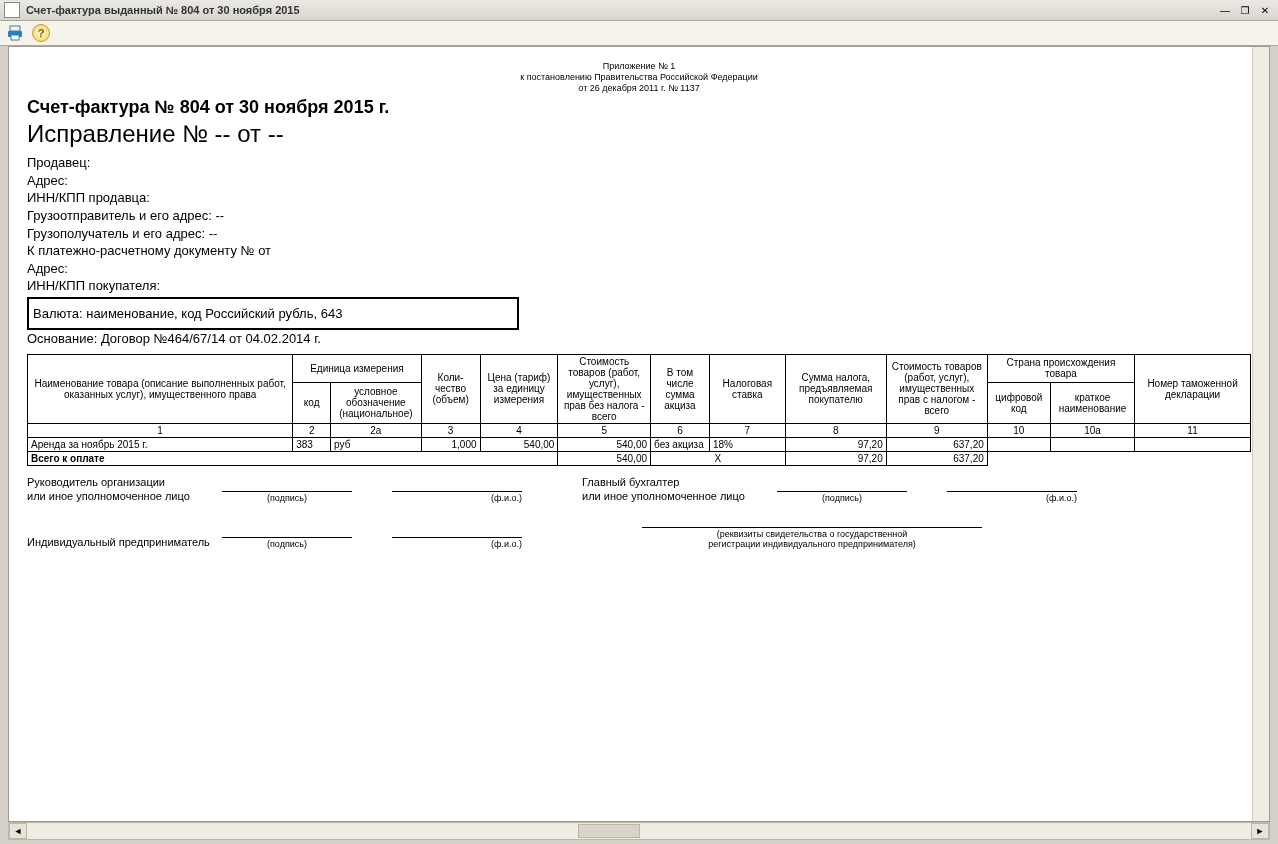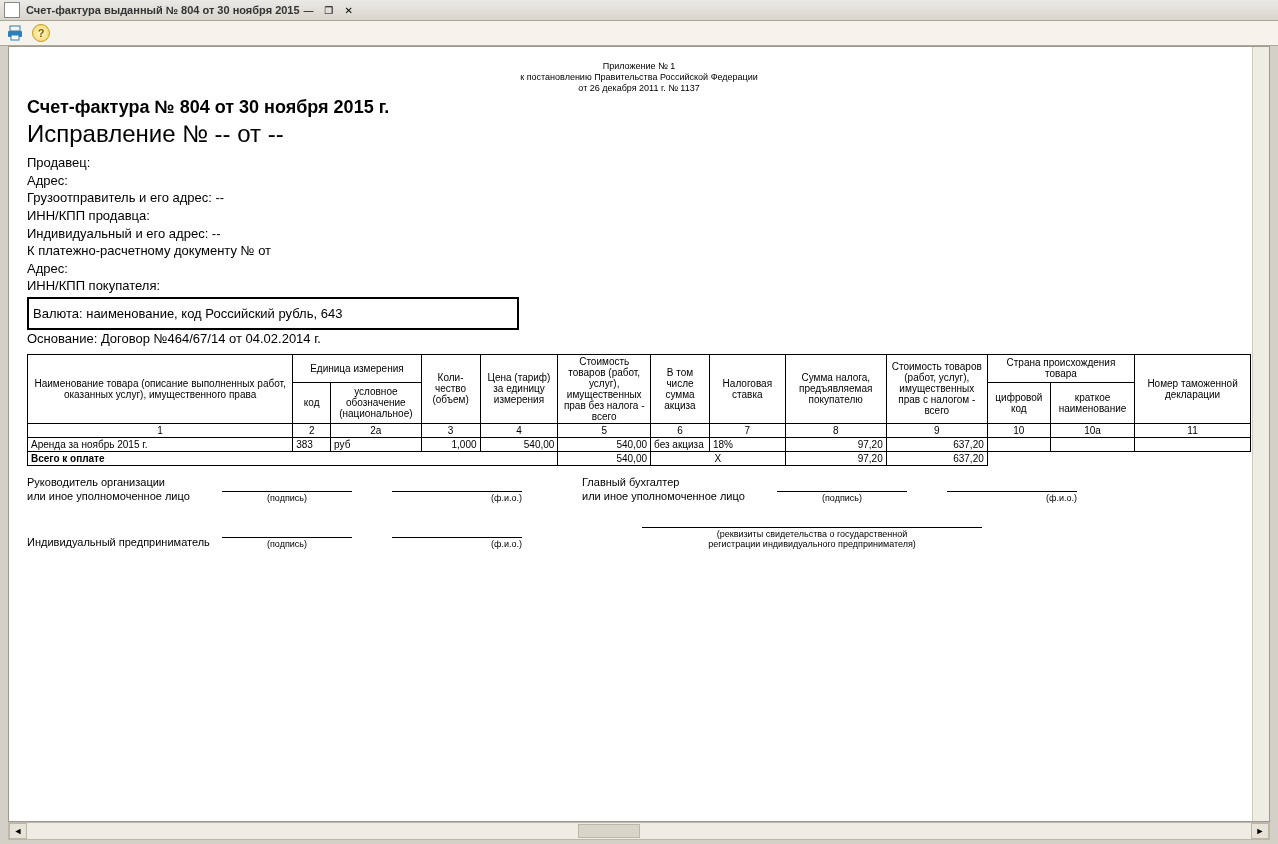--- a/index.html
+++ b/index.html
@@ -12,20 +12,21 @@
   height: 844px;
   overflow: hidden;
 }
 .titlebar {
   background: linear-gradient(#ebe9e4, #d8d5cd);
   border-bottom: 1px solid #aca899;
   height: 20px;
   display: flex;
   align-items: center;
   padding: 0 4px;
+  justify-content: space-between;
 }
 .titlebar-left {
   display: flex;
   align-items: center;
   gap: 6px;
 }
 .titlebar-icon {
   width: 14px;
   height: 14px;
   border: 1px solid #888;
@@ -262,23 +263,23 @@
       <div>к постановлению Правительства Российской Федерации</div>
       <div>от 26 декабря 2011 г. № 1137</div>
     </div>
 
     <div class="doc-title">Счет-фактура № 804 от 30 ноября 2015 г.</div>
     <div class="doc-subtitle">Исправление № -- от --</div>
 
     <div class="header-lines">
       <div>Продавец:</div>
       <div>Адрес:</div>
+      <div>ИНН/КПП продавца:</div>
       <div>Грузоотправитель и его адрес: --</div>
-      <div>ИНН/КПП продавца:</div>
-      <div>Индивидуальный и его адрес: --</div>
+      <div>Грузополучатель и его адрес: --</div>
       <div>К платежно-расчетному документу №    от</div>
       <div>Адрес:</div>
       <div>ИНН/КПП покупателя:</div>
       <div class="currency-box">Валюта: наименование, код Российский рубль, 643</div>
       <div>Основание: Договор №464/67/14 от 04.02.2014 г.</div>
     </div>
 
     <table class="main-table">
       <colgroup>
         <col style="width:252px">

